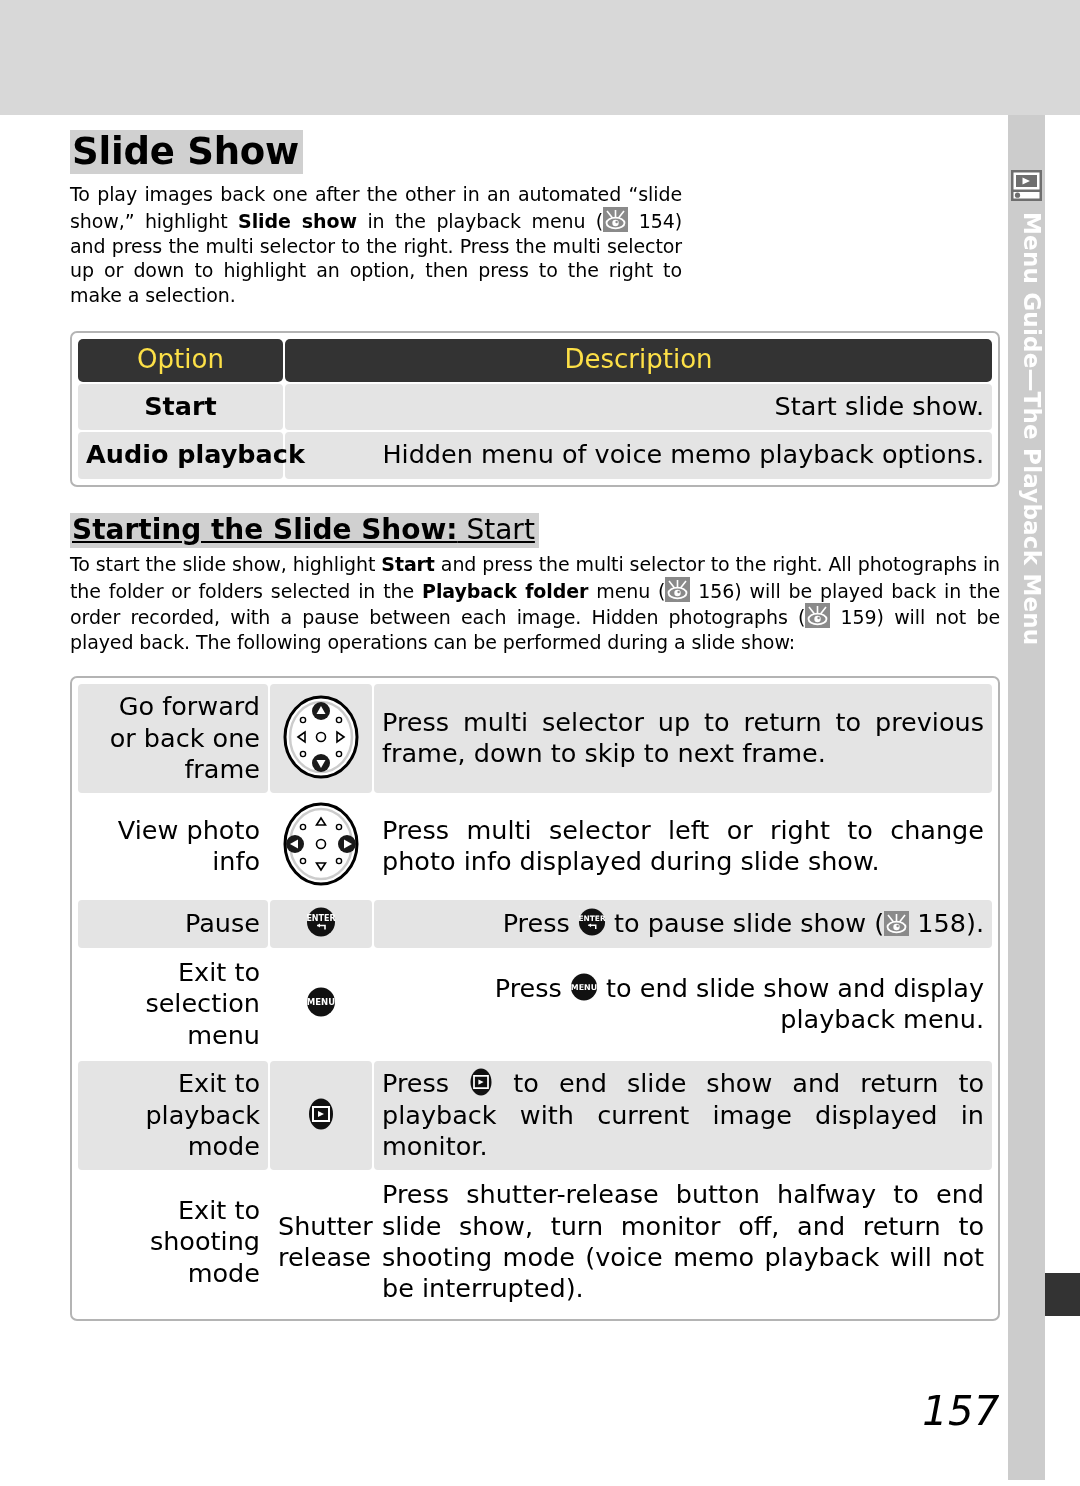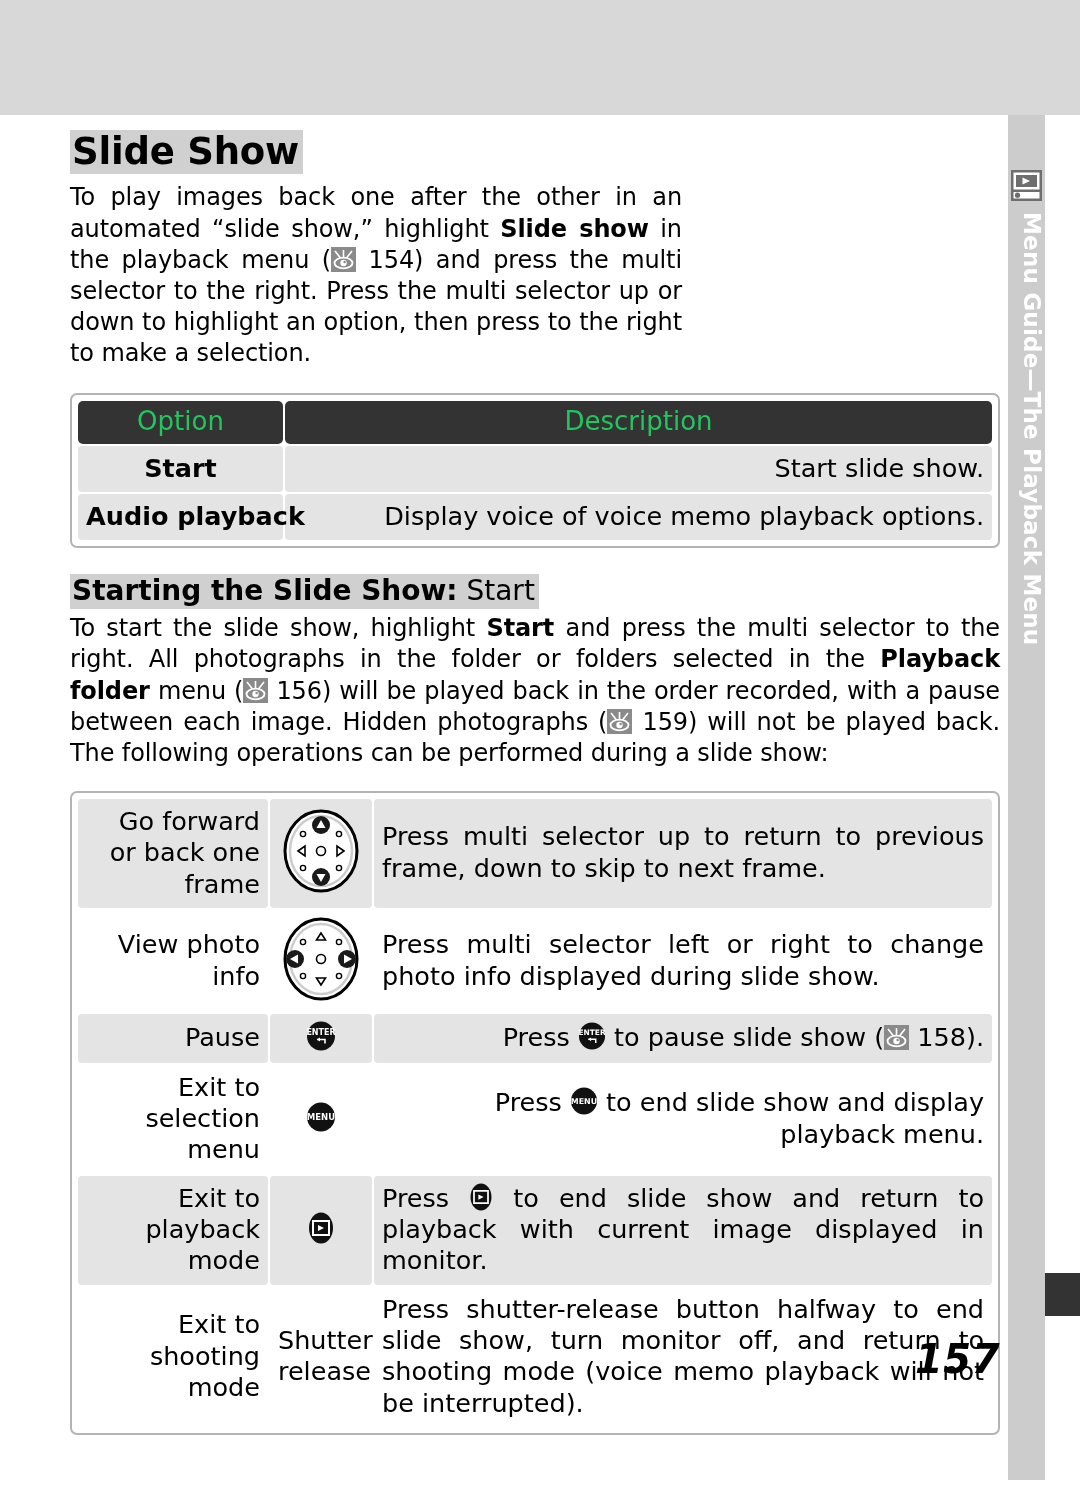--- a/index.html
+++ b/index.html
@@ -86,27 +86,28 @@
     letter-spacing: -0.2px;
   }
   h2.sub-title {
     font-size: 28px;
     font-weight: bold;
     margin: 0 0 4px 0;
     line-height: 1.15;
     display: inline-block;
     background: #d0d0d0;
     padding: 1px 4px 2px 2px;
+    text-decoration: underline;
   }
   h2.sub-title .light {
     font-weight: normal;
   }
 
   p.body-text {
-    font-size: 24px;
+    font-size: 19px;
     line-height: 1.295;
     margin: 0;
     text-align: justify;
     text-justify: inter-word;
     letter-spacing: -0.1px;
   }
   p.body-text.narrow { width: 612px; }
   p.body-text b { font-weight: bold; }
 
   
@@ -118,21 +119,21 @@
     box-sizing: border-box;
   }
   table.mtable {
     border-collapse: separate;
     border-spacing: 2px;
     width: 100%;
     table-layout: fixed;
   }
   table.mtable th {
     background: #333333;
-    color: #22c55e;
+    color: #fde047;
     font-weight: normal;
     font-size: 26px;
     padding: 6px 4px 8px 4px;
     border-radius: 5px;
     text-align: center;
     line-height: 1.1;
   }
   table.mtable td {
     font-size: 25.5px;
     line-height: 1.23;
@@ -158,25 +159,25 @@
   }
   td.cpress {
     text-align: center;
     line-height: 1.2;
   }
 
   
   .page-number {
     position: absolute;
     left: 0;
-    top: 1336px;
+    top: 1388px;
     width: 1000px;
     text-align: right;
     font-size: 40px;
-    font-weight: bold;
+    font-weight: normal;
     font-style: italic;
     letter-spacing: 0.5px;
   }
 
   
   .ic {
     display: inline-block;
     vertical-align: -4px;
   }
   .ic svg { display: block; }
@@ -228,21 +229,21 @@
           <tr>
         <th>Option</th>
         <th>Description</th>
       </tr>
       <tr class="shade">
         <td class="opt">Start</td>
         <td class="desc">Start slide show.</td>
       </tr>
       <tr class="shade">
         <td class="opt">Audio playback</td>
-        <td class="desc">Display voice of voice memo playback options.</td>
+        <td class="desc">Hidden menu of voice memo playback options.</td>
       </tr>
     </tbody>
       </table>
   </div>
 
   
   <h2 class="sub-title" style="margin-top:26px;">
     <span>Starting the Slide Show:</span><span class="light"> Start</span>
   </h2>
 

